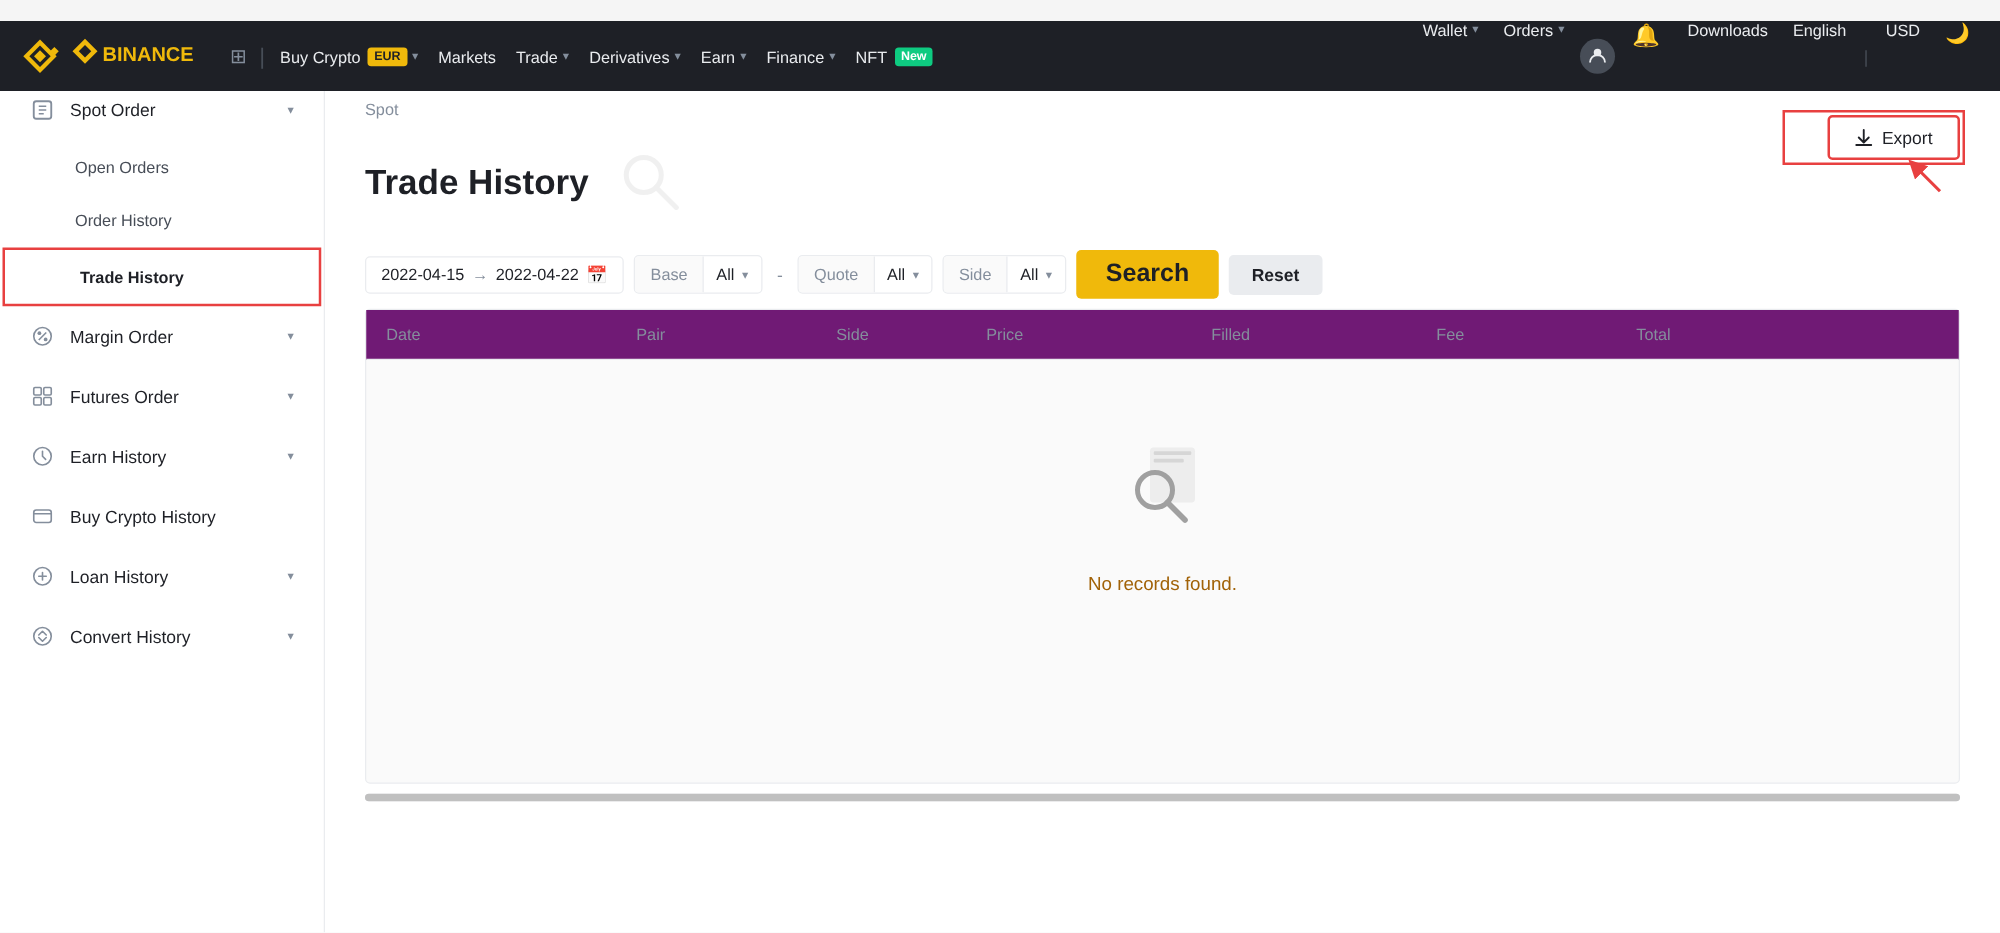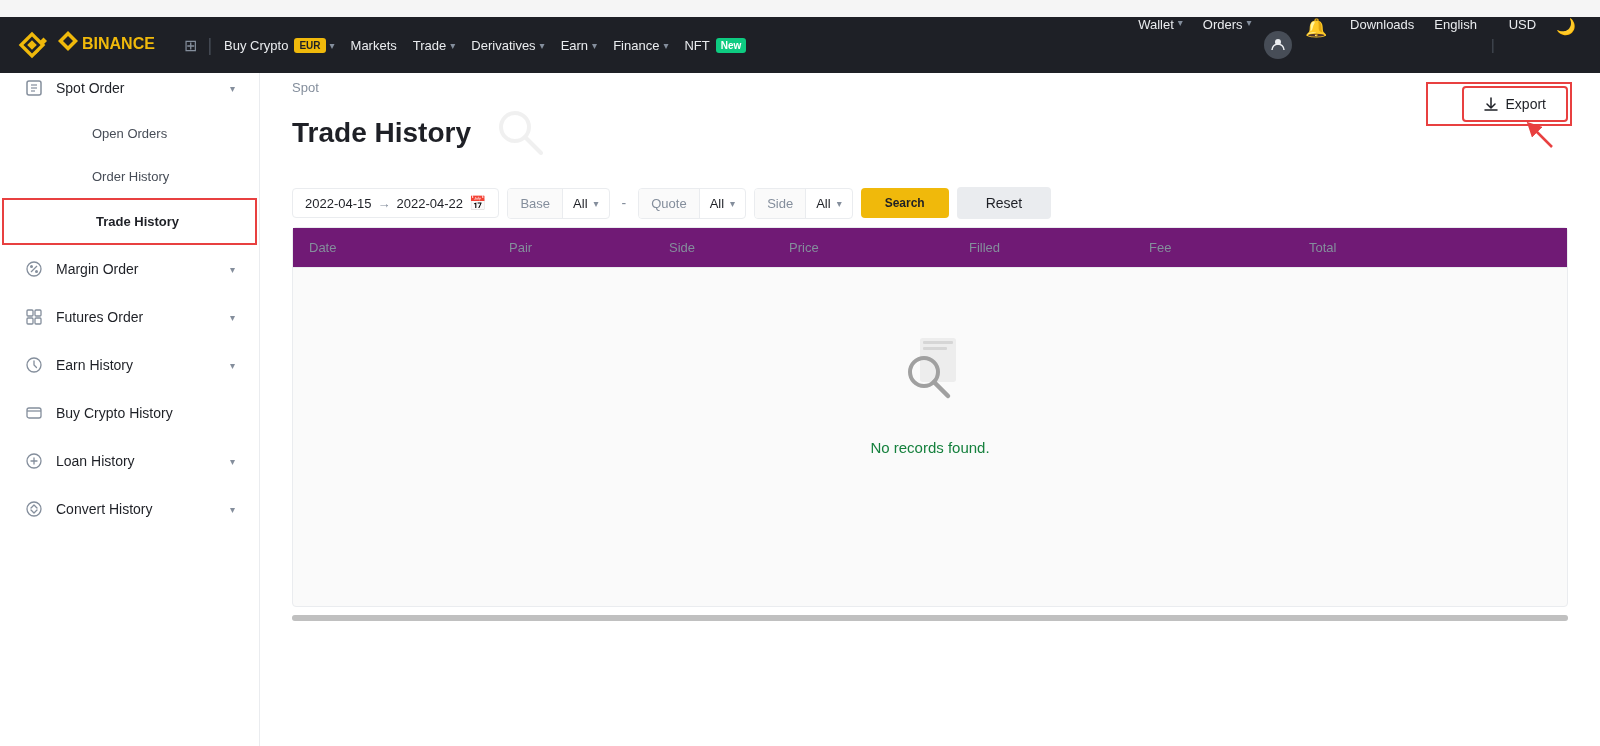--- a/index.html
+++ b/index.html
@@ -122,21 +122,21 @@
     .sidebar-item {
       display: flex;
       align-items: center;
       padding: 14px 24px;
       cursor: pointer;
       color: #1e2026;
       gap: 12px;
       font-size: 14px;
     }
     .sidebar-item.sub {
-      padding-left: 92px;
+      padding-left: 60px;
       font-size: 13px;
       color: #474d57;
     }
     .sidebar-icon {
       width: 20px;
       height: 20px;
       display: flex;
       align-items: center;
       justify-content: center;
       color: #848e9c;
@@ -157,21 +157,21 @@
     .main-content {
       flex: 1;
       background: #fff;
       padding: 24px 32px;
       min-width: 0;
     }
 
     .breadcrumb {
       color: #848e9c;
       font-size: 13px;
-      margin-bottom: 8px;
+      margin-bottom: 21px;
     }
 
     .page-header {
       display: flex;
       align-items: center;
       justify-content: space-between;
       margin-bottom: 24px;
     }
     .page-title-area {
       display: flex;
@@ -250,33 +250,33 @@
       align-items: center;
       gap: 6px;
       cursor: pointer;
     }
     .filter-dash { color: #848e9c; font-size: 14px; padding: 0 4px; }
 
     .search-btn {
       background: #f0b90b;
       border: none;
       color: #1e2026;
-      font-size: 12px;
+      font-size: 20px;
       font-weight: 600;
       padding: 8px 24px;
       border-radius: 4px;
       cursor: pointer;
     }
     .reset-btn {
       background: #eaecef;
       border: none;
       color: #1e2026;
       font-size: 14px;
-      font-weight: 400;
-      padding: 8px 29px;
+      font-weight: 700;
+      padding: 8px 18px;
       border-radius: 4px;
       cursor: pointer;
     }
 
     
     .table-wrapper {
       border: 1px solid #eaecef;
       border-radius: 4px;
       background: #fafafa;
       min-height: 380px;
@@ -302,21 +302,21 @@
       padding: 60px 0;
       color: #848e9c;
     }
     .empty-icon {
       font-size: 64px;
       color: #c0c0c0;
       margin-bottom: 16px;
     }
     .empty-text {
       font-size: 15px;
-      color: #15803d;
+      color: #a16207;
     }
 
     
     .scrollbar-track {
       height: 6px;
       background: #eaecef;
       border-radius: 3px;
       margin: 8px 0;
       position: relative;
     }

